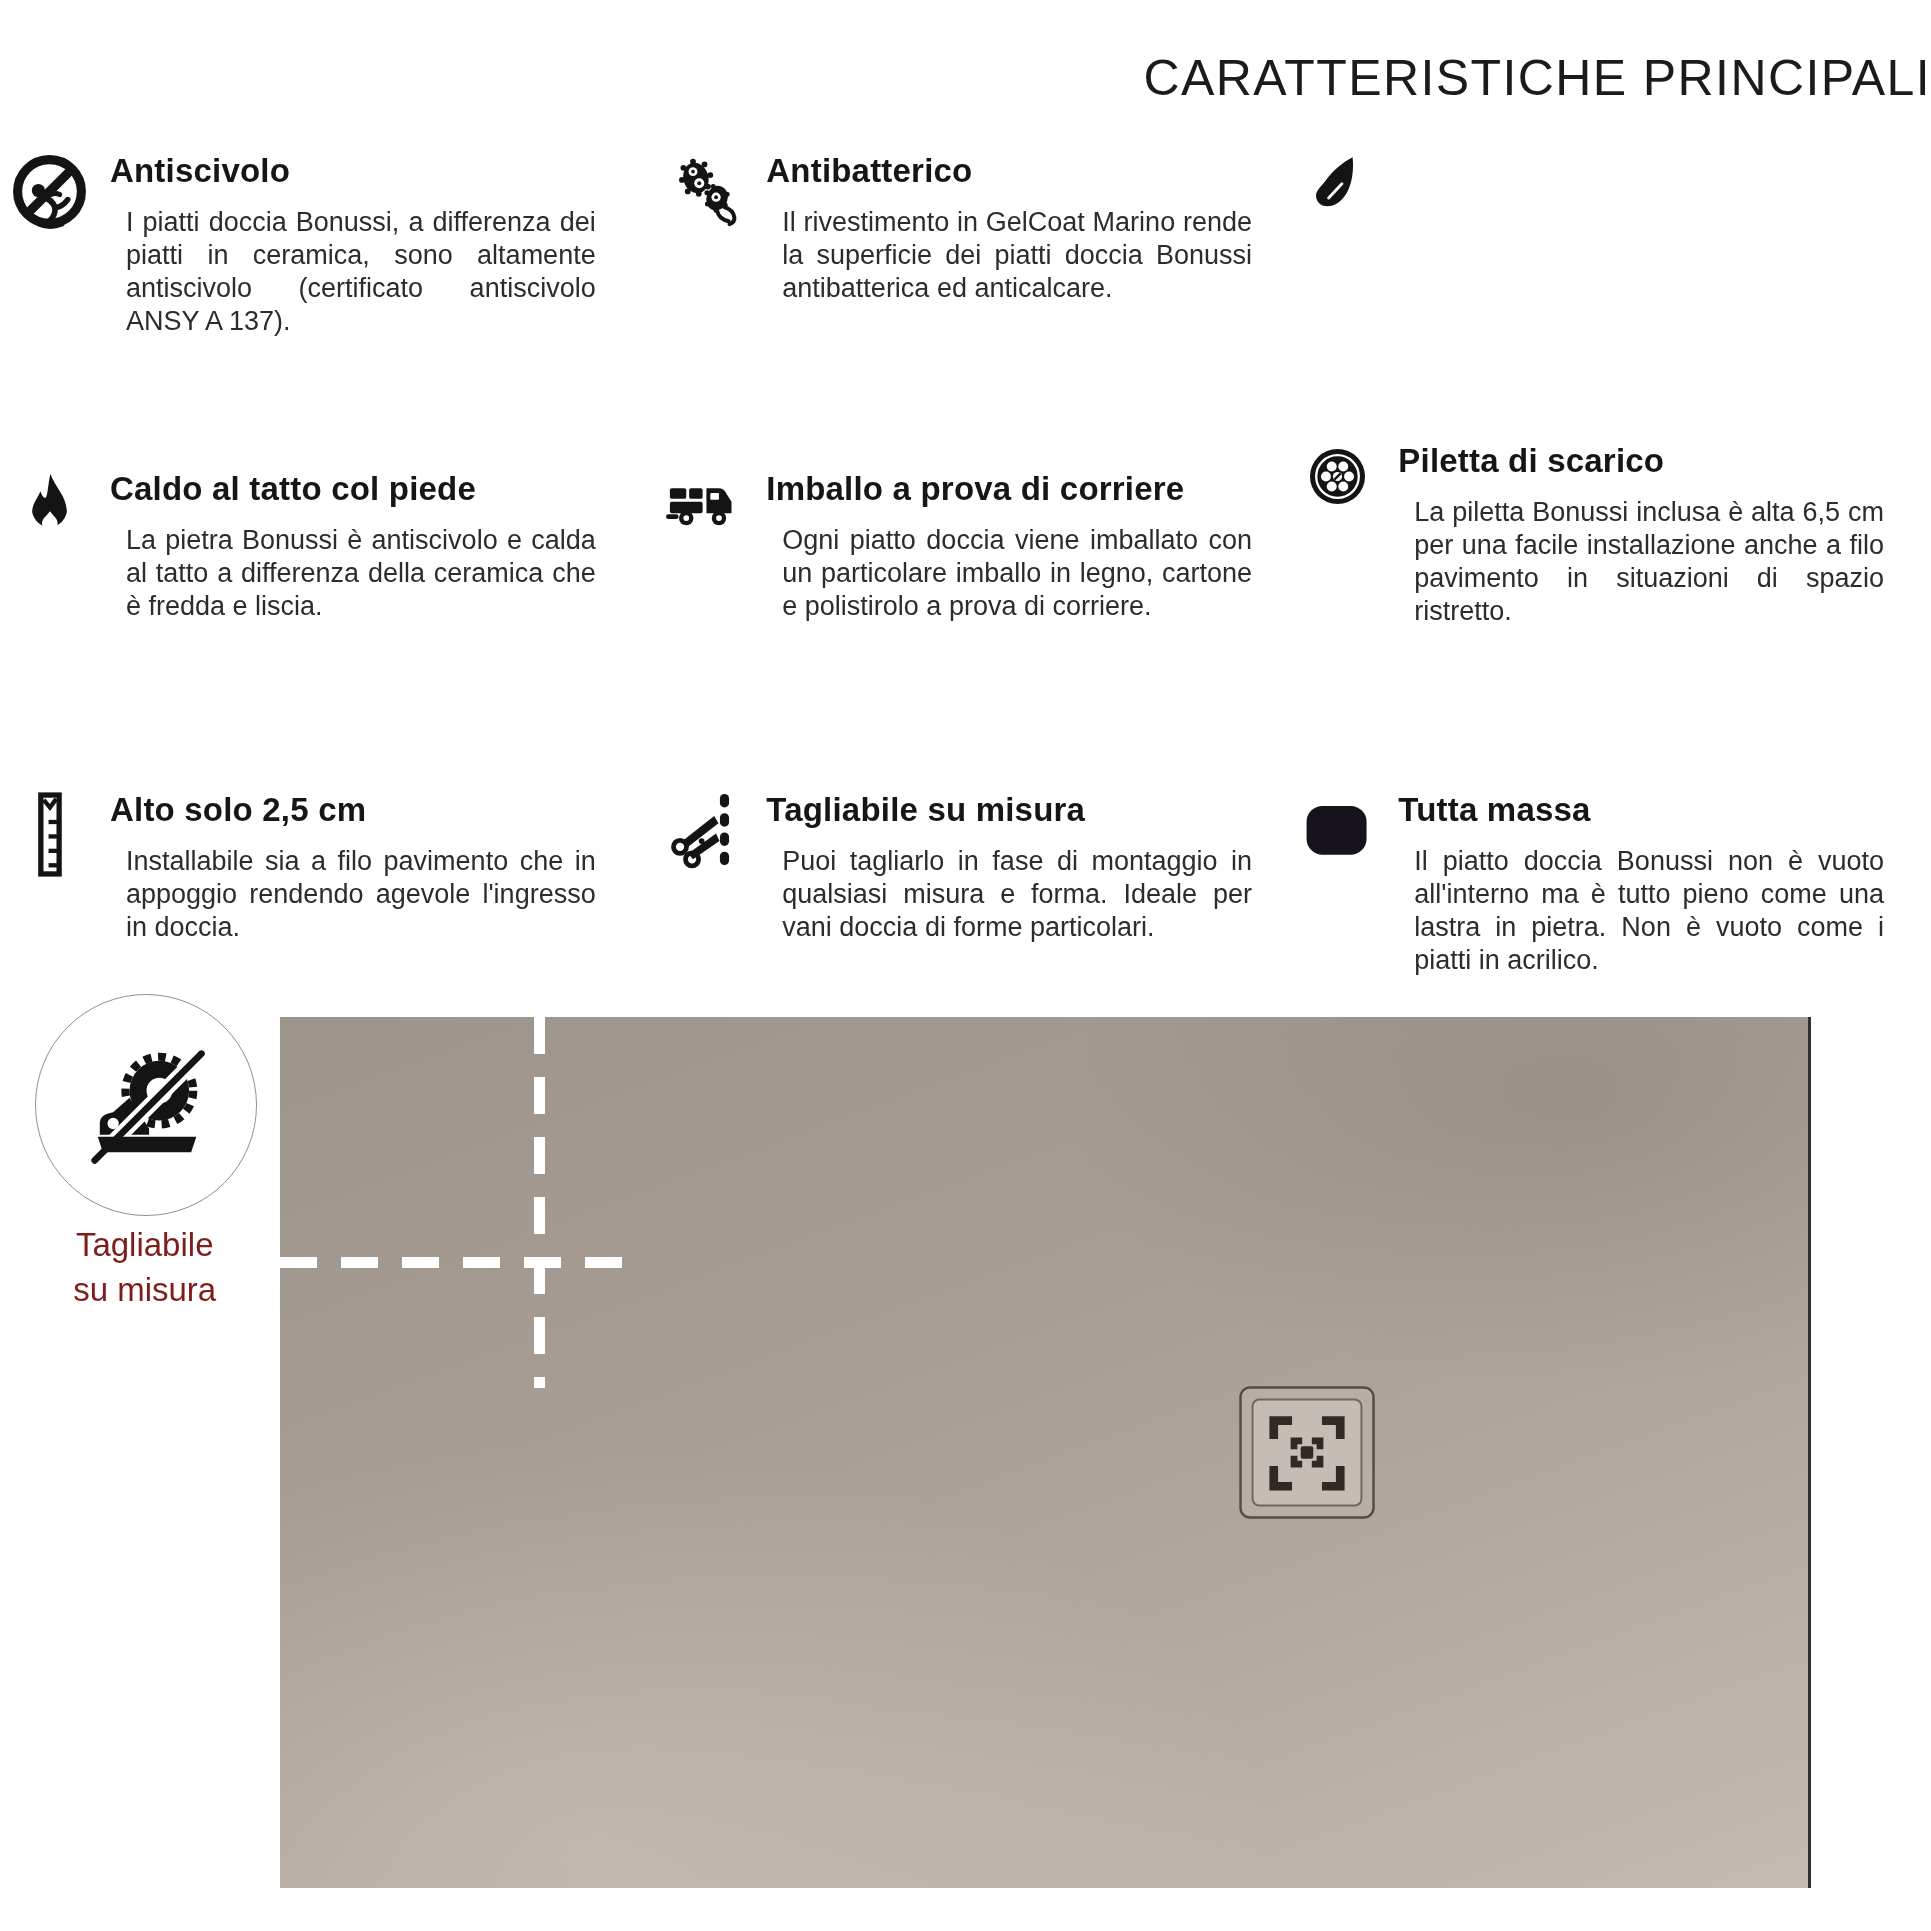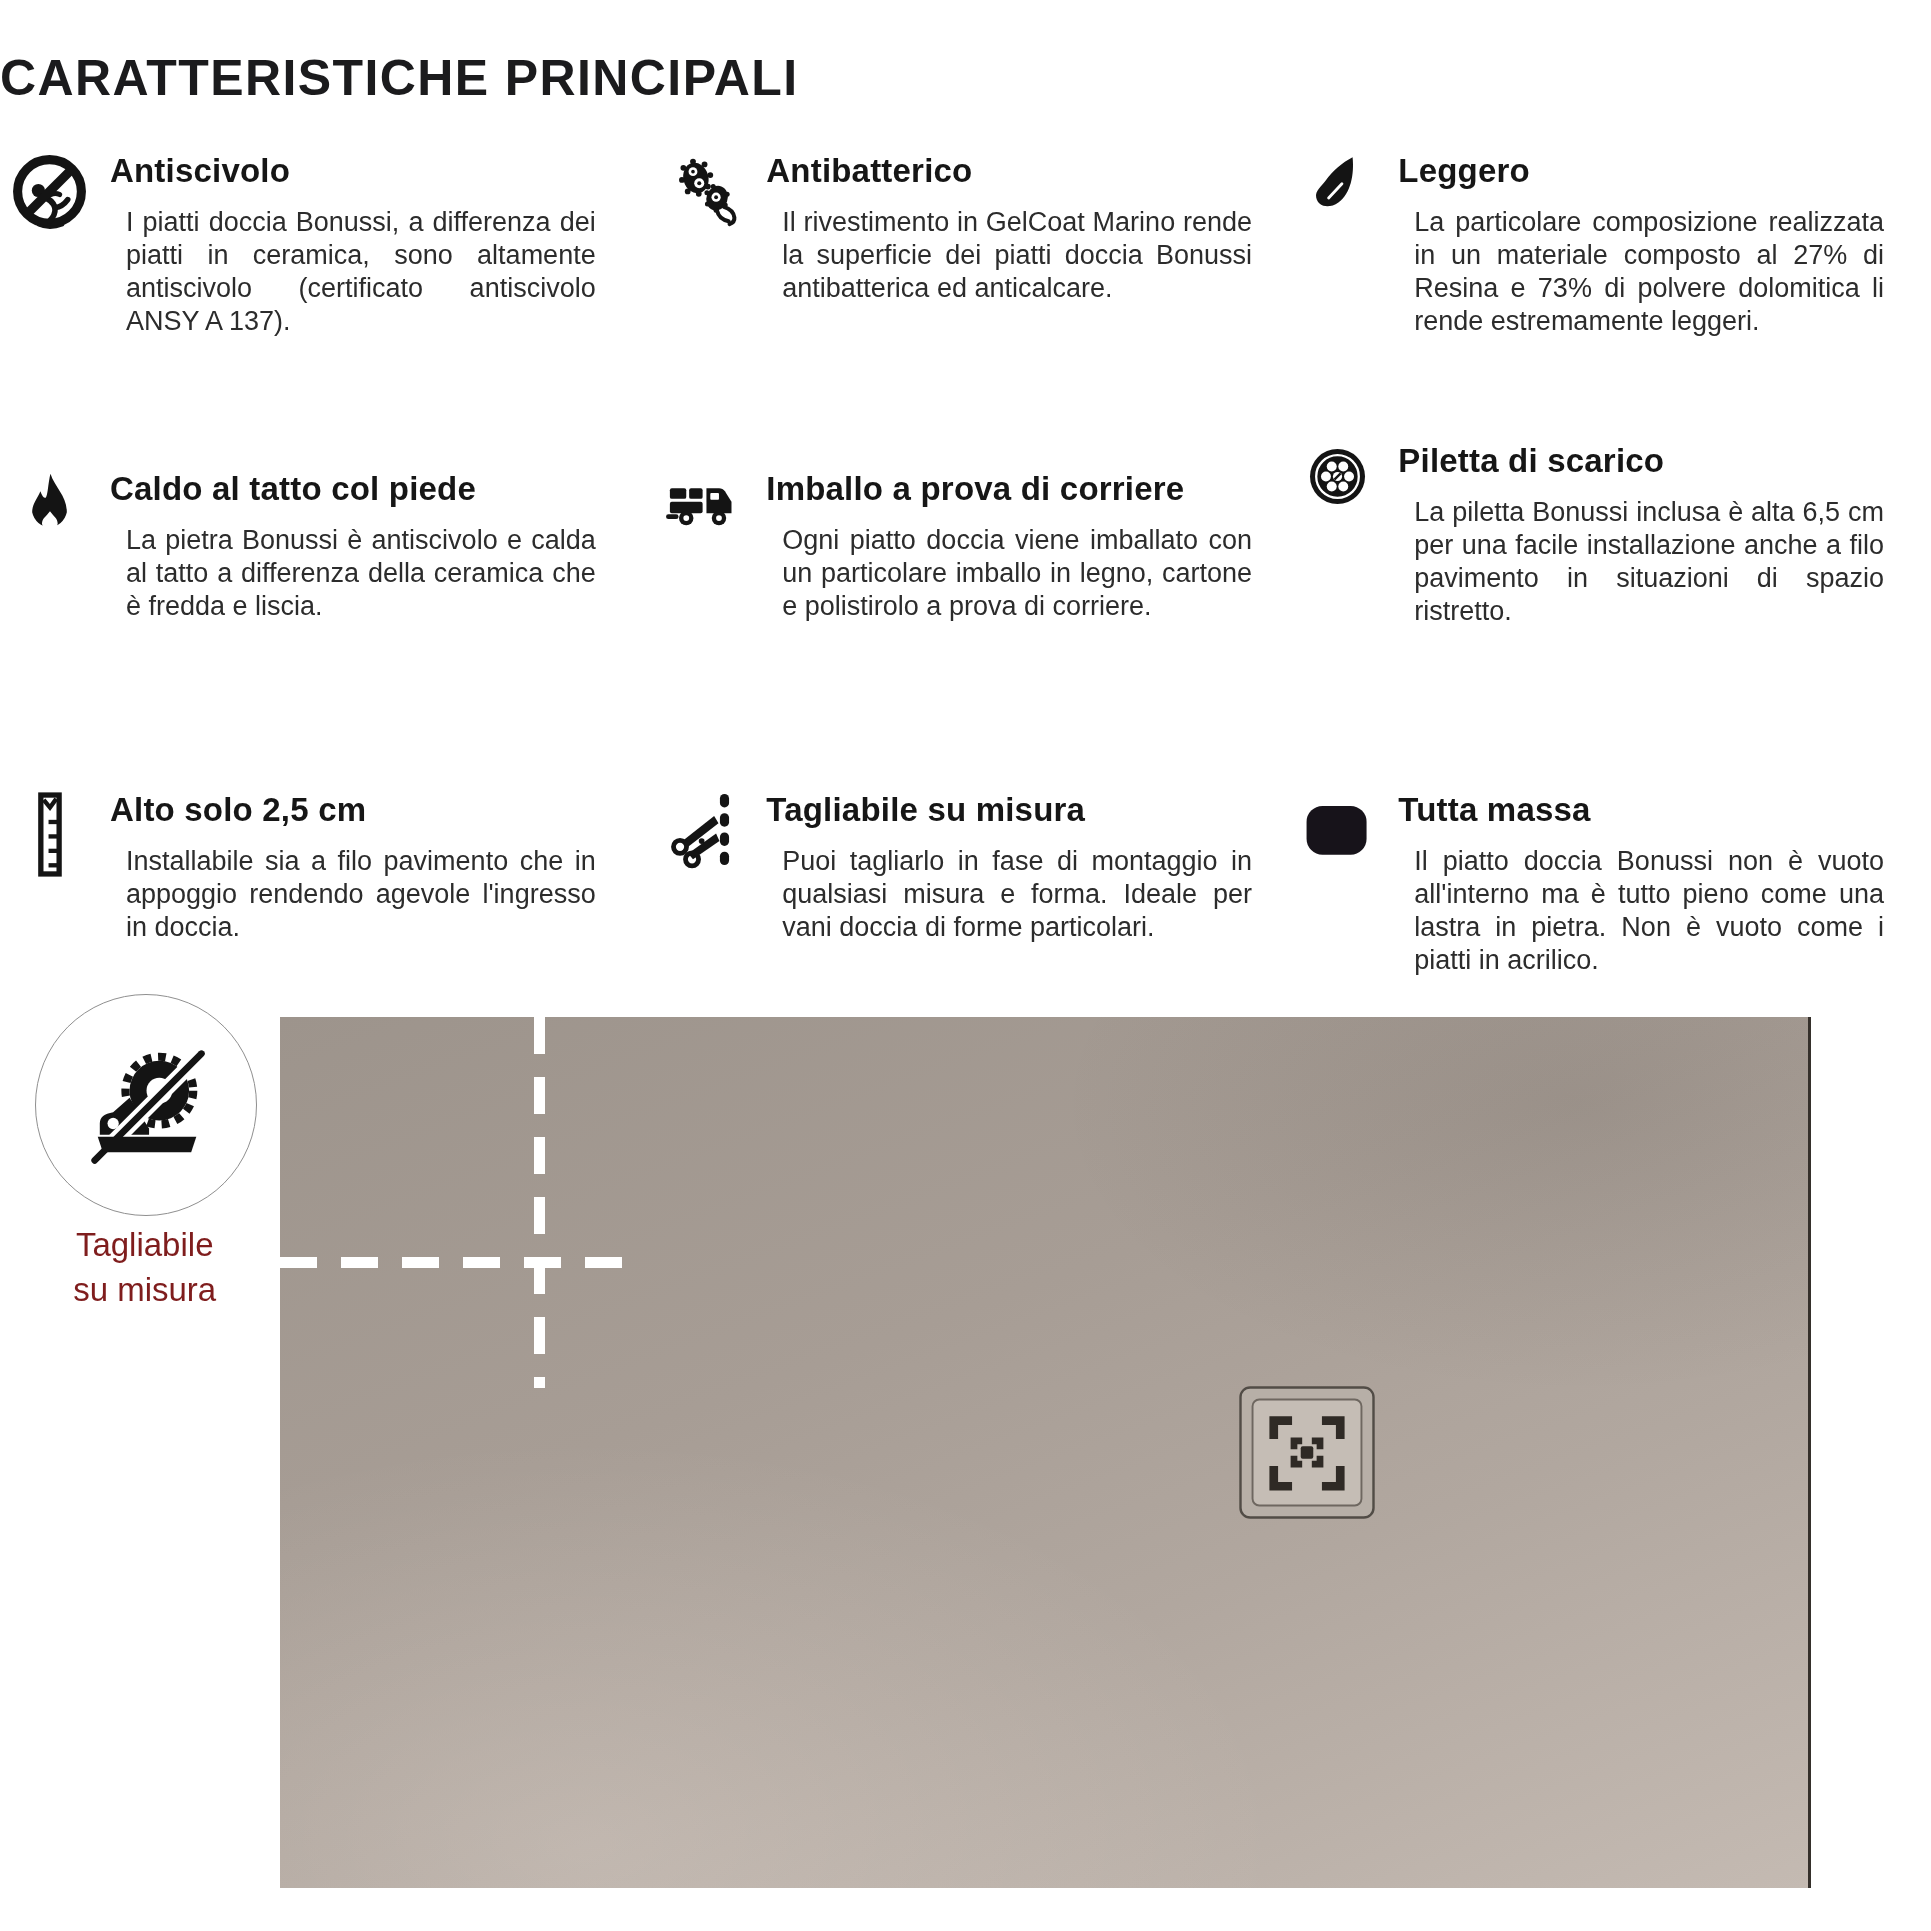--- a/index.html
+++ b/index.html
@@ -1,22 +1,22 @@
 <!DOCTYPE html>
 <html><head>
 <meta charset="utf-8">
 <style>
   html,body{margin:0;padding:0;background:#ffffff;}
   body{
     width:1931px;height:1931px;position:relative;overflow:hidden;
     font-family:"Liberation Sans", sans-serif;color:#262626;
   }
   .page-title{
-    position:absolute;top:15.4px;left:0;width:1931px;text-align:left;
-    font-size:50px;font-weight:bold;letter-spacing:1.4px;color:#1b1b1d;
+    position:absolute;top:15.4px;left:0;width:1931px;text-align:right;
+    font-size:50px;font-weight:normal;letter-spacing:1.4px;color:#1b1b1d;
   }
   .feature{position:absolute;width:604px;display:flex;gap:19.3px;}
   .feature .icon-box{flex:0 0 83px;height:89px;display:flex;justify-content:center;align-items:flex-start;}
   .feature .txt{flex:1;min-width:0;}
   .feature h3{
     margin:0 0 5.8px 0;font-size:33px;line-height:39px;font-weight:bold;color:#161616;
     letter-spacing:0.2px;
   }
   .feature p{
     margin:16px;font-size:27px;line-height:33px;color:#2c2c2c;
@@ -112,24 +112,20 @@
   </div>
 </div>
 
 <div class="feature" style="left:1296px;top:151px;">
   <div class="icon-box">
     <svg width="71" height="71" viewBox="0 0 80 80">
       <path d="M57 7 C59 26 55 48 41 58 C30.5 65.5 18 63 16 52.5 C14.5 44.5 22 40 26.5 33.5 C35 21.5 45 13.5 57 7 Z" fill="#141414"></path>
       <path d="M30 53 L45 37" stroke="#ffffff" stroke-width="3.2" stroke-linecap="round"></path>
     </svg>
   </div>
-  <div class="txt">
-    <h3>Leggero</h3>
-    <p>La particolare composizione realizzata in un materiale composto al 27% di Resina e 73% di polvere dolomitica li rende estremamente leggeri.</p>
-  </div>
 </div>
 
 <div class="feature" style="left:7.7px;top:469px;">
   <div class="icon-box">
     <svg width="77" height="77" viewBox="0 0 80 80">
       <path d="M41 5 C46 20 58 28 58 45 A18.5 20 0 0 1 22 45 C22 35.5 27.5 31 30.5 23 C32.5 29 35.5 31.5 36.5 29 C38.5 25 38.5 15 41 5 Z" fill="#141414"></path>
       <path d="M40.5 44 C44.5 49.5 48.5 51.5 48.5 57 A8.2 8.6 0 0 1 32.2 57 C32.2 51.5 36.5 49.5 40.5 44 Z" fill="#ffffff"></path>
     </svg>
   </div>
   <div class="txt">

